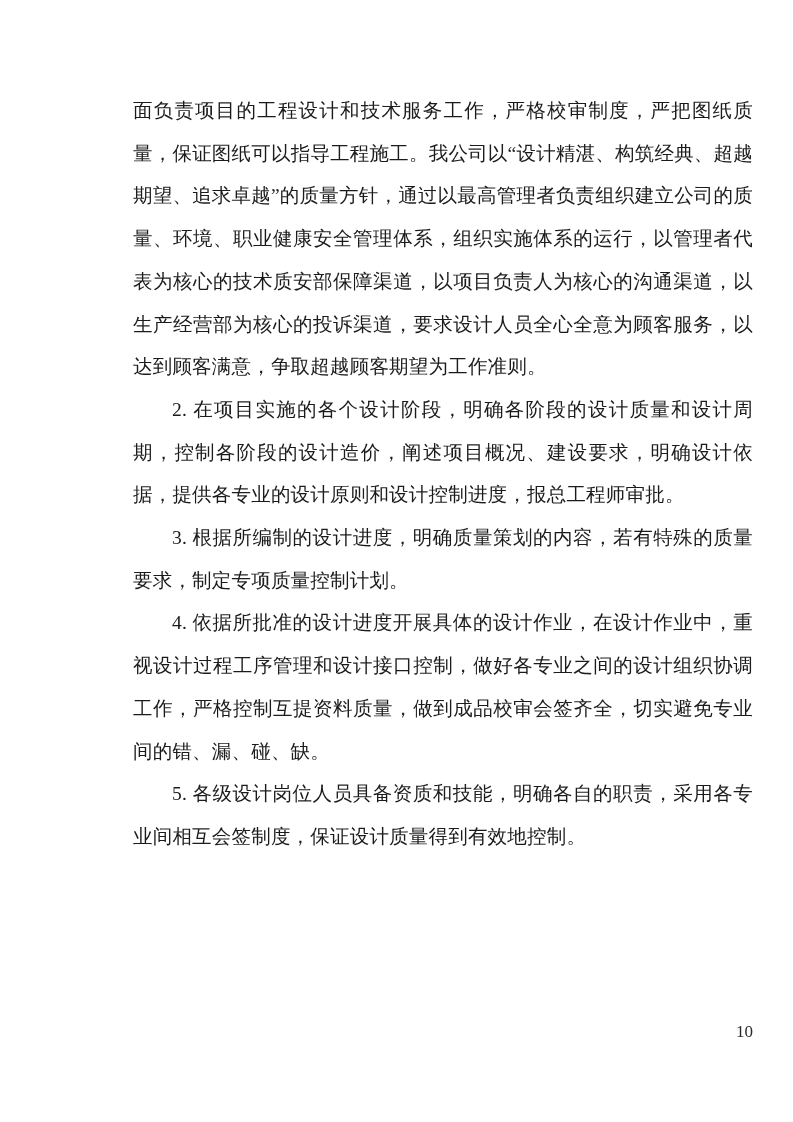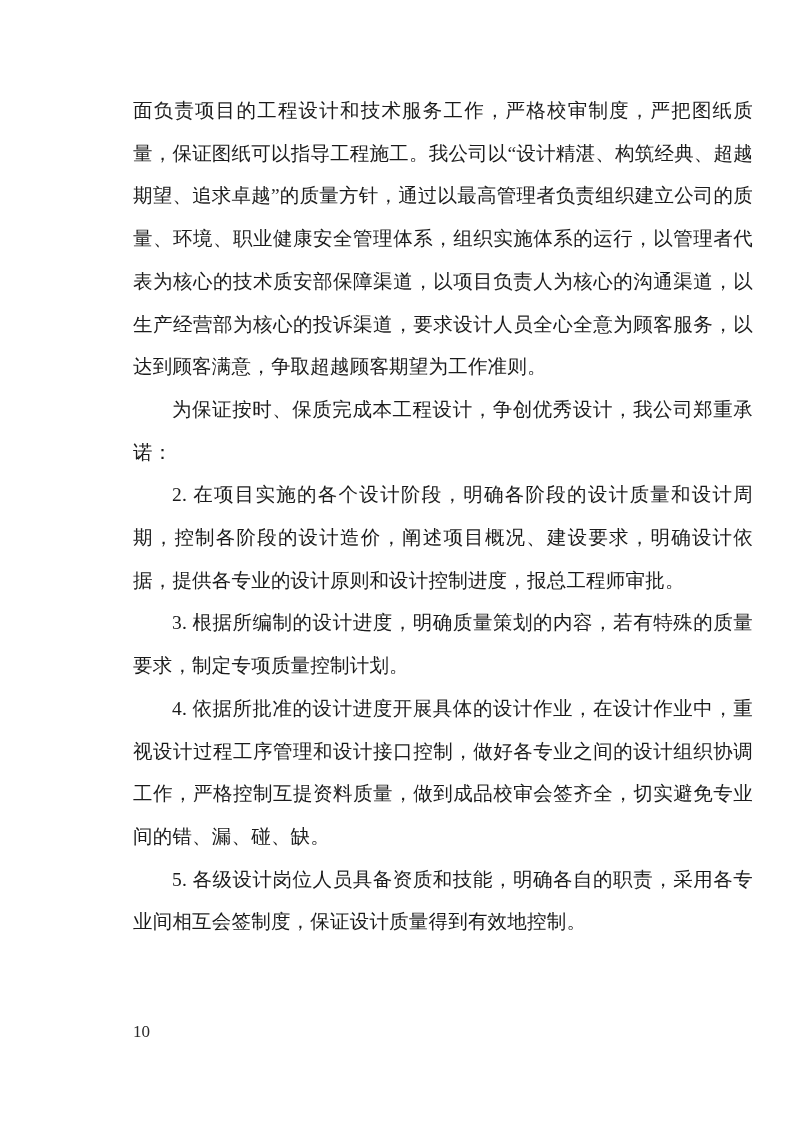--- a/index.html
+++ b/index.html
@@ -34,32 +34,31 @@
     word-break: break-all;
   }
   .doc-para.indent {
     text-indent: 2em;
   }
   .page-number {
     position: absolute;
     left: 89px;
     top: 1022px;
     width: 620px;
-    text-align: left;
+    text-align: right;
     font-size: 17px;
     line-height: 20px;
     color: #2a2a2a;
   }
 </style>
 </head>
 <body>
 
 <div class="page">
   <div class="content">
     <p class="doc-para">面负责项目的工程设计和技术服务工作，严格校审制度，严把图纸质量，保证图纸可以指导工程施工。我公司以“设计精湛、构筑经典、超越期望、追求卓越”的质量方针，通过以最高管理者负责组织建立公司的质量、环境、职业健康安全管理体系，组织实施体系的运行，以管理者代表为核心的技术质安部保障渠道，以项目负责人为核心的沟通渠道，以生产经营部为核心的投诉渠道，要求设计人员全心全意为顾客服务，以达到顾客满意，争取超越顾客期望为工作准则。</p>
-    <p class="doc-para indent">为保证按时、保质完成本工程设计，争创优秀设计，我公司郑重承诺：</p>
     <p class="doc-para indent">2. 在项目实施的各个设计阶段，明确各阶段的设计质量和设计周期，控制各阶段的设计造价，阐述项目概况、建设要求，明确设计依据，提供各专业的设计原则和设计控制进度，报总工程师审批。</p>
     <p class="doc-para indent">3. 根据所编制的设计进度，明确质量策划的内容，若有特殊的质量要求，制定专项质量控制计划。</p>
     <p class="doc-para indent">4. 依据所批准的设计进度开展具体的设计作业，在设计作业中，重视设计过程工序管理和设计接口控制，做好各专业之间的设计组织协调工作，严格控制互提资料质量，做到成品校审会签齐全，切实避免专业间的错、漏、碰、缺。</p>
     <p class="doc-para indent">5. 各级设计岗位人员具备资质和技能，明确各自的职责，采用各专业间相互会签制度，保证设计质量得到有效地控制。</p>
   </div>
   <div class="page-number">10</div>
 </div>
 
 </body></html>

